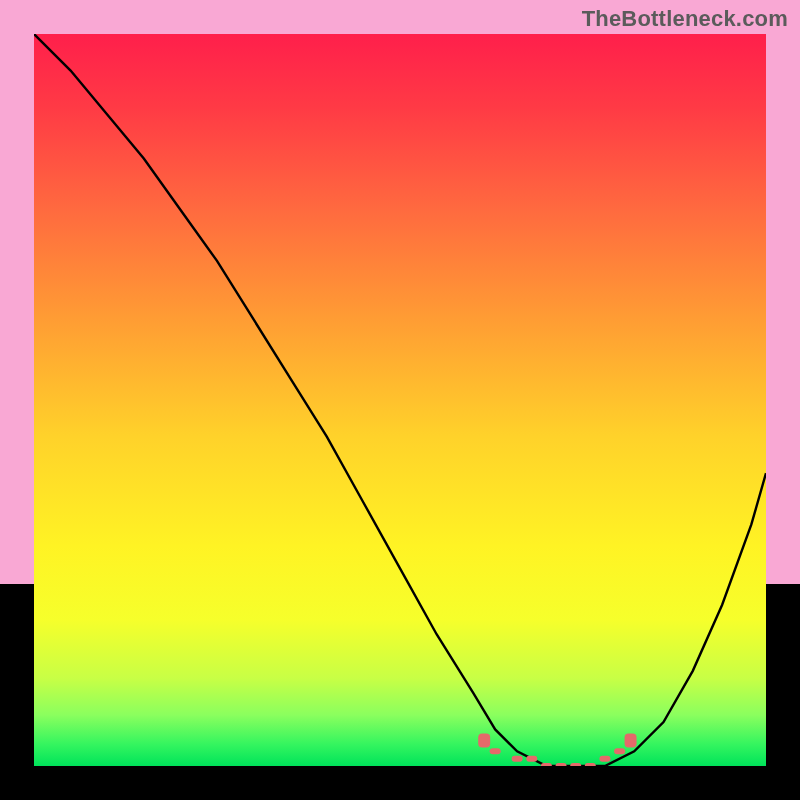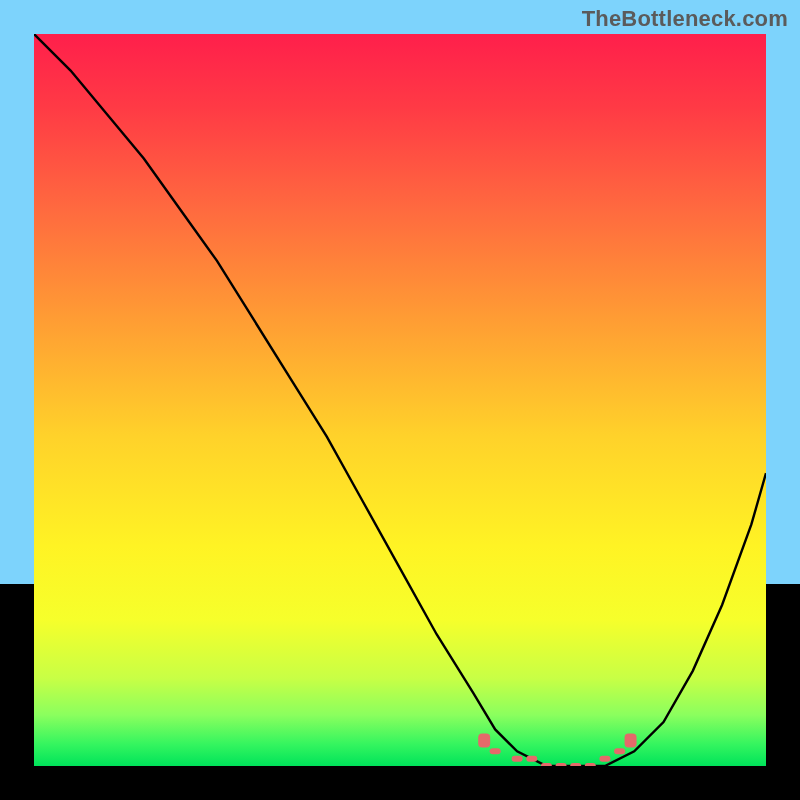--- a/index.html
+++ b/index.html
@@ -8,21 +8,21 @@
     width: 800px;
     height: 800px;
     background: #000;
     overflow: hidden;
     font-family: Arial, Helvetica, sans-serif;
   }
   .frame {
     position: relative;
     width: 800px;
     height: 584px;
-    background: #7dd3fc;
+    background: #f9a8d4;
   }
   .watermark {
     position: absolute;
     top: 6px;
     right: 12px;
     color: #5b5b5b;
     font-size: 22px;
     font-weight: 600;
     letter-spacing: 0.2px;
     user-select: none;

